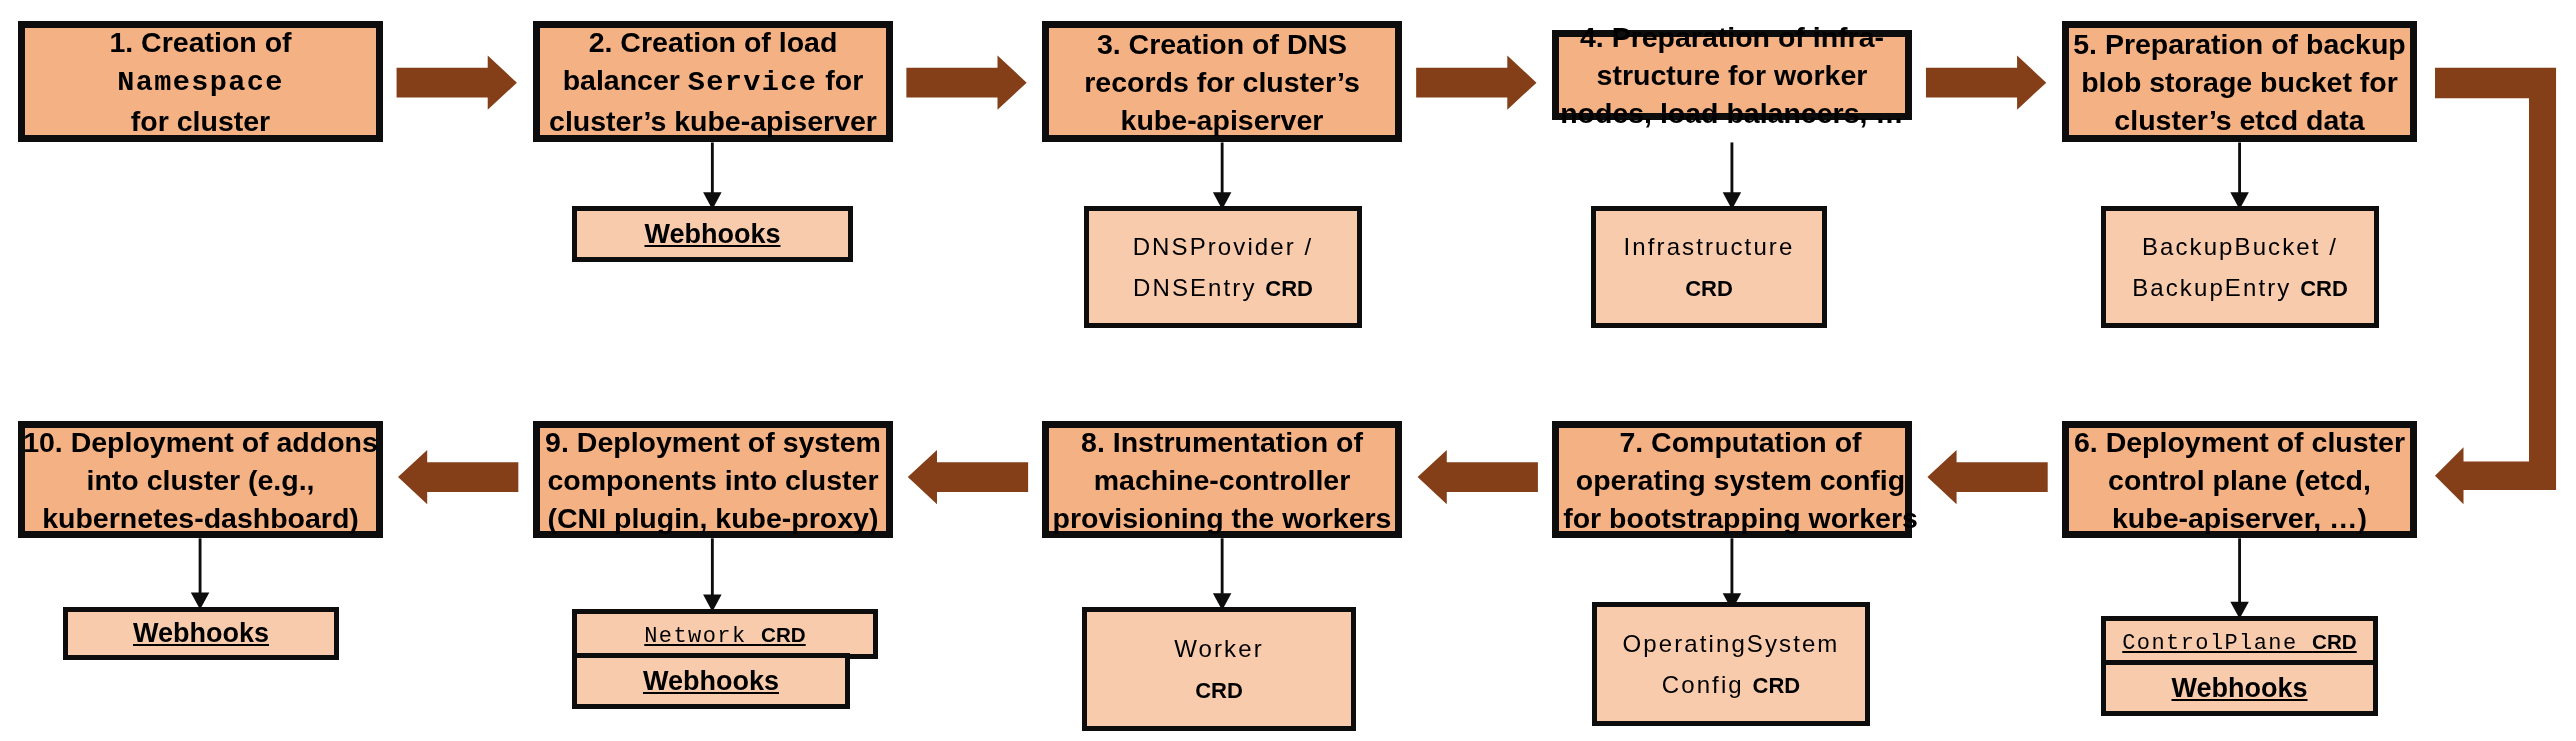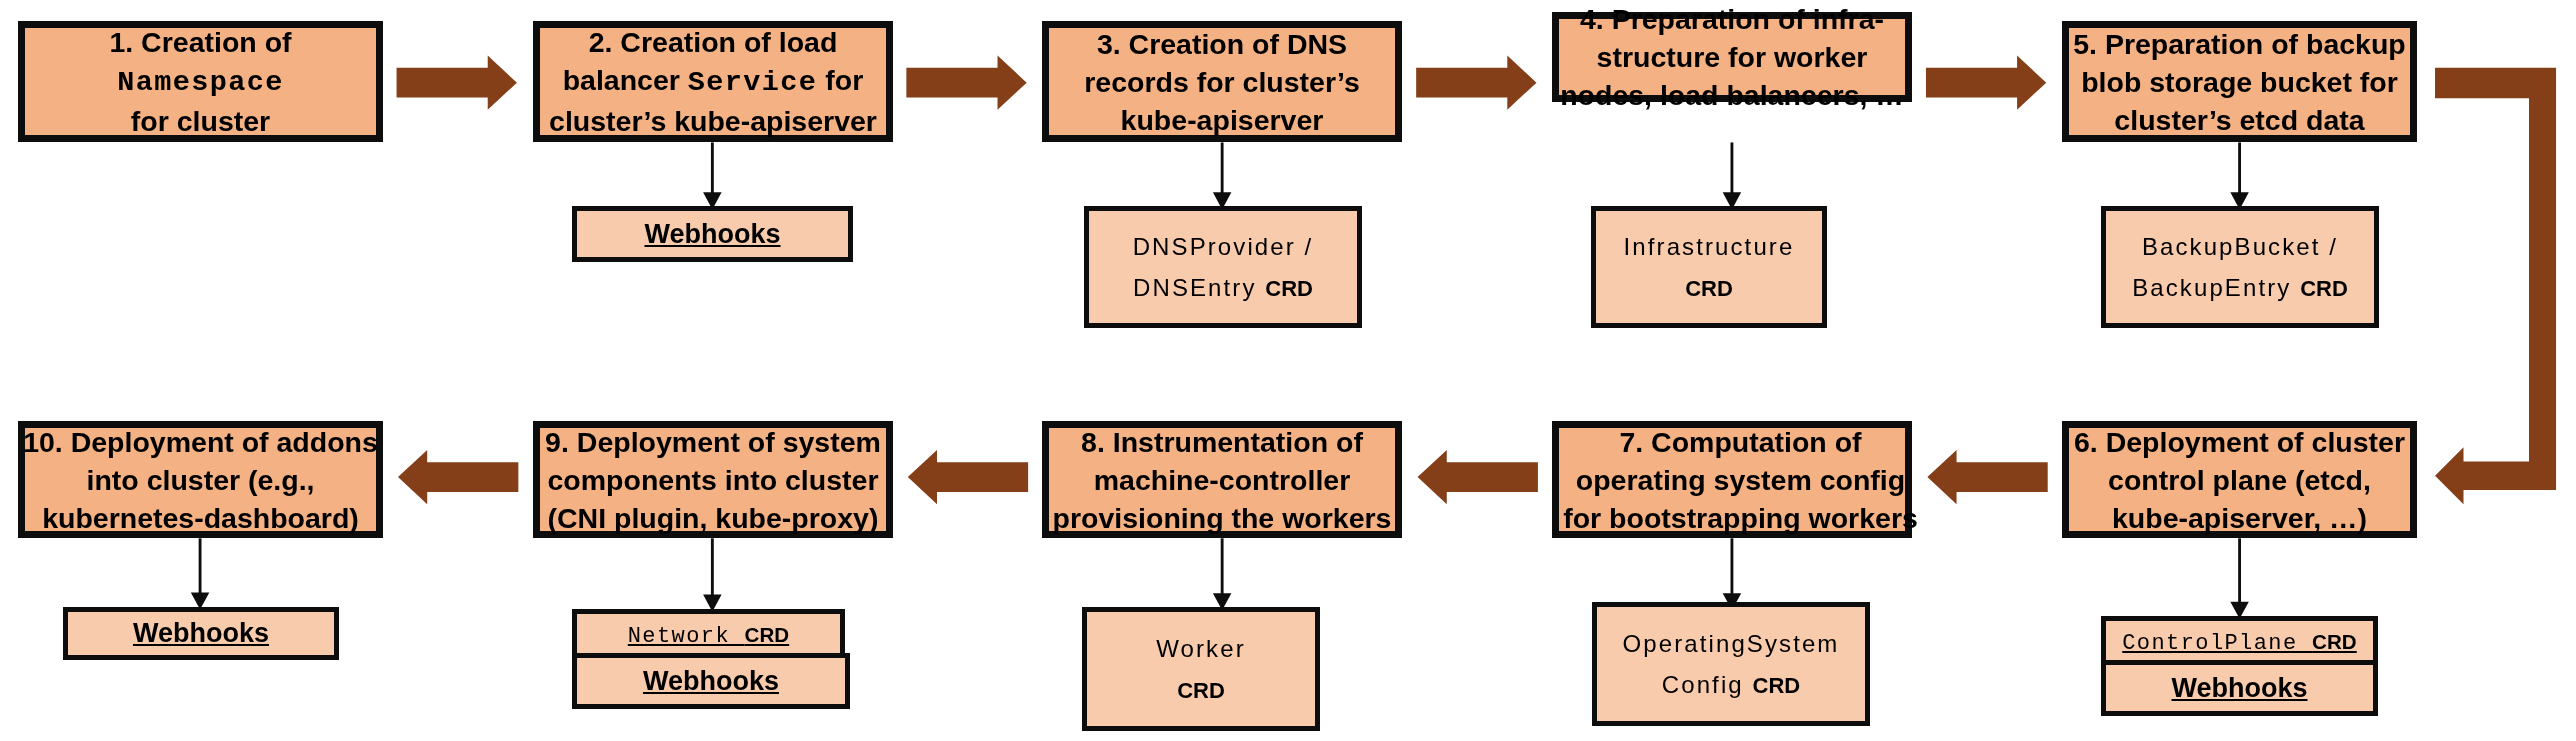--- a/index.html
+++ b/index.html
@@ -138,21 +138,21 @@
     </div>
     <div class="box main" style="left: 1042px; top: 21.4px; width: 360px; height: 121px;">
       <div class="line"><span class="t-sans">3. Creation of DNS</span></div>
       <div class="line"><span class="t-sans">records for cluster’s</span></div>
       <div class="line"><span class="t-sans">kube-apiserver</span></div>
     </div>
     <div class="box sub sub-tall" style="left: 1084px; top: 206px; width: 278px; height: 122px;">
       <div class="line"><span class="t-mono">DNSProvider /</span></div>
       <div class="line"><span class="t-mono">DNSEntry </span><span class="t-crd">CRD</span></div>
     </div>
-    <div class="box main" style="left: 1552px; top: 12px; width: 360px; height: 90px;">
+    <div class="box main" style="left: 1552px; top: 30px; width: 360px; height: 90px;">
       <div class="line"><span class="t-sans">4. Preparation of infra-</span></div>
       <div class="line"><span class="t-sans">structure for worker</span></div>
       <div class="line"><span class="t-sans">nodes, load balancers, …</span></div>
     </div>
     <div class="box sub sub-tall" style="left: 1591px; top: 206px; width: 236px; height: 122px;">
       <div class="line"><span class="t-mono">Infrastructure</span></div>
       <div class="line"><span class="t-crd">CRD</span></div>
     </div>
     <div class="box main" style="left: 2062px; top: 21.4px; width: 355px; height: 121px;">
       <div class="line"><span class="t-sans">5. Preparation of backup</span></div>
@@ -181,30 +181,30 @@
     </div>
     <div class="box sub sub-tall" style="left: 1592px; top: 602px; width: 278px; height: 124px;">
       <div class="line"><span class="t-mono">OperatingSystem</span></div>
       <div class="line"><span class="t-mono">Config </span><span class="t-crd">CRD</span></div>
     </div>
     <div class="box main" style="left: 1042px; top: 421px; width: 360px; height: 117px;">
       <div class="line"><span class="t-sans">8. Instrumentation of</span></div>
       <div class="line"><span class="t-sans">machine-controller</span></div>
       <div class="line"><span class="t-sans">provisioning the workers</span></div>
     </div>
-    <div class="box sub sub-tall" style="left: 1082px; top: 607px; width: 238px; height: 124px;">
+    <div class="box sub sub-tall" style="left: 1082px; top: 607px; width: 274px; height: 124px;">
       <div class="line"><span class="t-mono">Worker</span></div>
       <div class="line"><span class="t-crd">CRD</span></div>
     </div>
     <div class="box main" style="left: 533px; top: 421px; width: 360px; height: 117px;">
       <div class="line"><span class="t-sans">9. Deployment of system</span></div>
       <div class="line"><span class="t-sans">components into cluster</span></div>
       <div class="line"><span class="t-sans">(CNI plugin, kube-proxy)</span></div>
     </div>
-    <div class="box sub sub-short" style="left: 572px; top: 609px; width: 273px; height: 50px;">
+    <div class="box sub sub-short" style="left: 572px; top: 609px; width: 306px; height: 50px;">
       <div class="line"><span class="t-mono">Network </span><span class="t-crd">CRD</span></div>
     </div>
     <div class="box sub sub-short" style="left: 572px; top: 653px; width: 278px; height: 56px;">
       <div class="line"><span class="t-sans">Webhooks</span></div>
     </div>
     <div class="box main" style="left: 18px; top: 421px; width: 365px; height: 117px;">
       <div class="line"><span class="t-sans">10. Deployment of addons</span></div>
       <div class="line"><span class="t-sans">into cluster (e.g.,</span></div>
       <div class="line"><span class="t-sans">kubernetes-dashboard)</span></div>
     </div>

